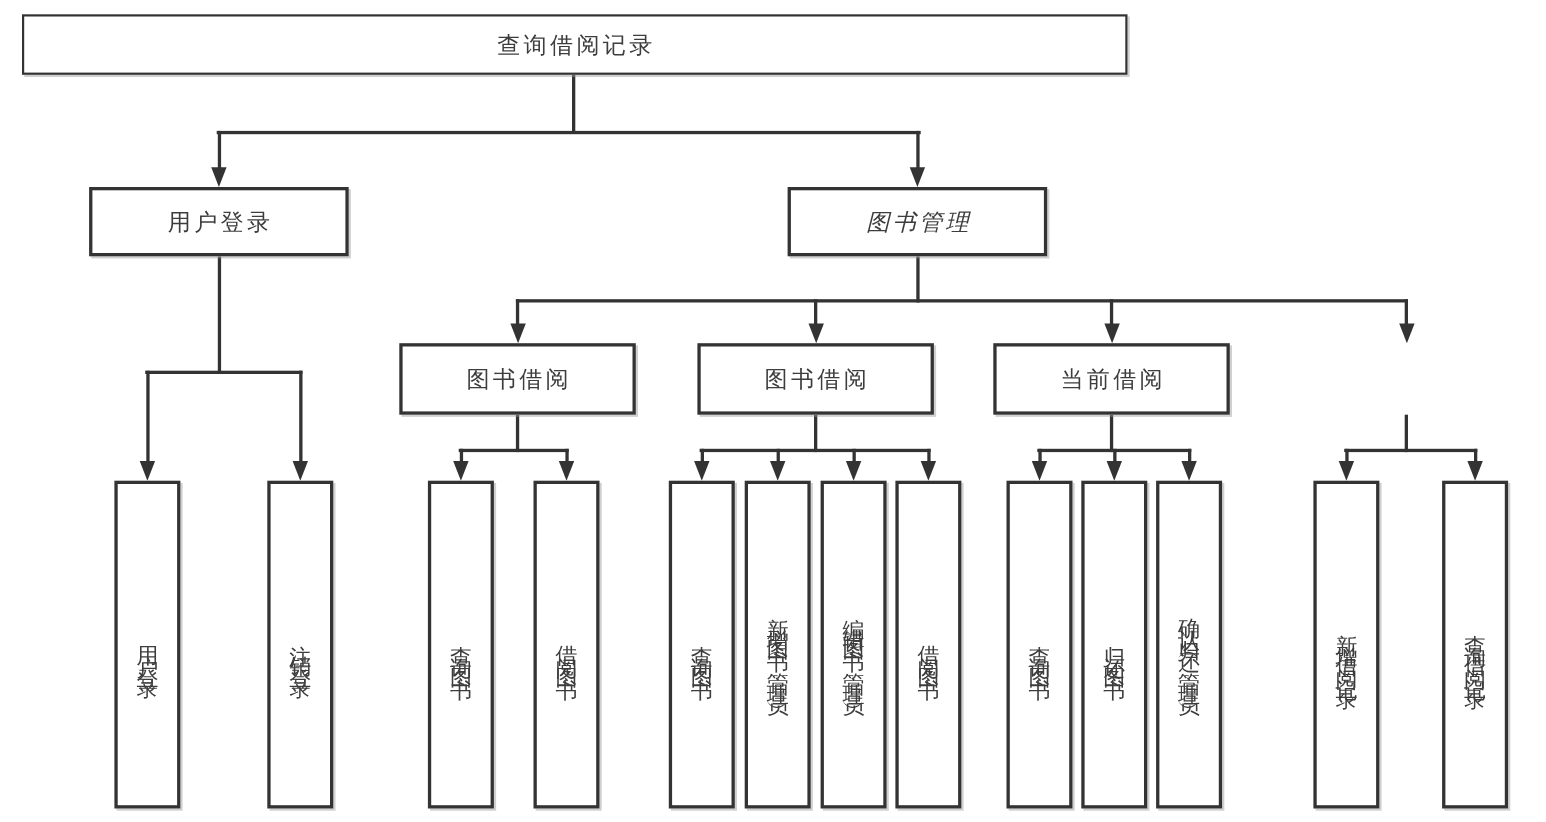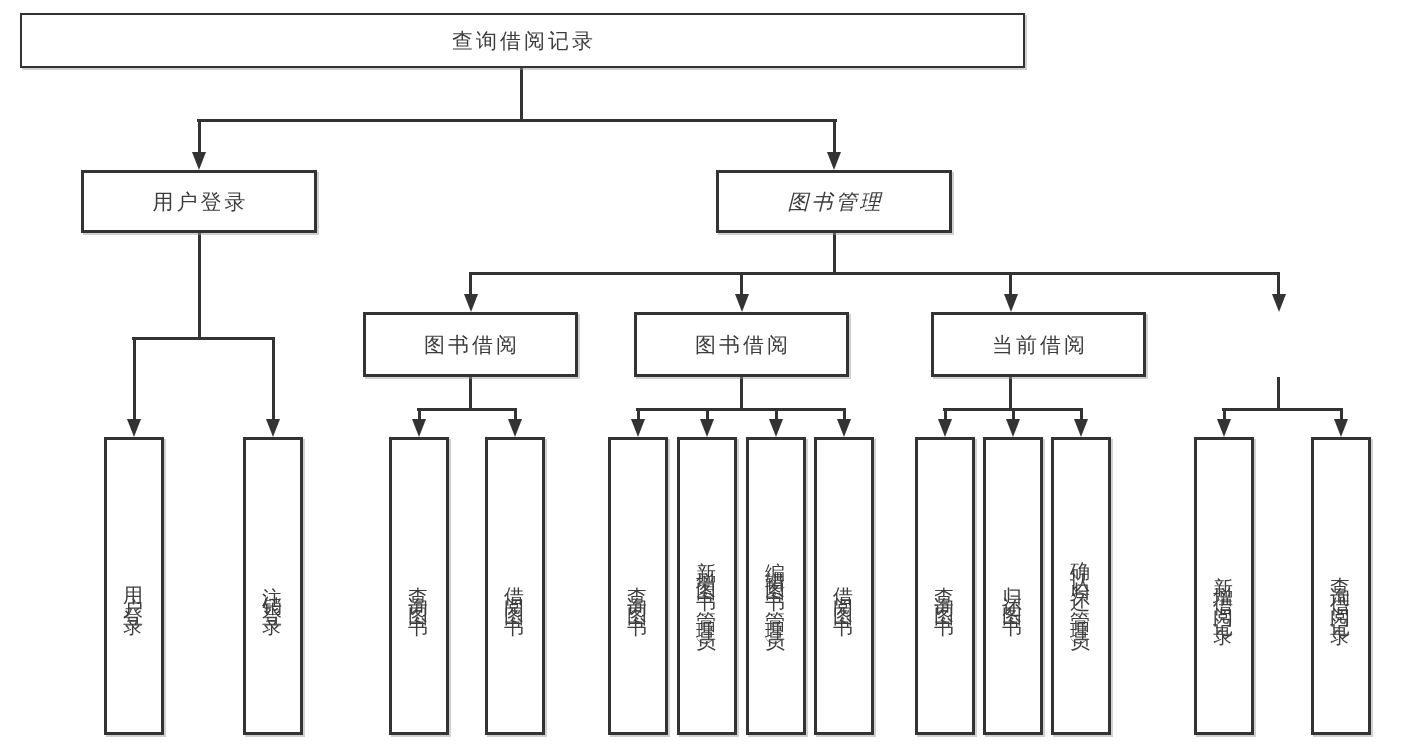--- a/index.html
+++ b/index.html
@@ -104,21 +104,21 @@
   <div class="arrow" style="left:1004px; top:294px;"></div>
   <div class="line" style="left:1277px; top:272px; width:3px; height:26px;"></div>
   <div class="arrow" style="left:1272px; top:294px;"></div>
 
   <div class="box" style="left:363px; top:312px; width:215px; height:65px;">
     <span class="hlabel">图书借阅</span>
   </div>
   <div class="box" style="left:634px; top:312px; width:215px; height:65px;">
     <span class="hlabel">图书借阅</span>
   </div>
-  <div class="box" style="left:903px; top:312px; width:215px; height:65px;margin-left:28px;">
+  <div class="box" style="left:903px; top:312px; width:215px; height:65px;">
     <span class="hlabel">当前借阅</span>
   </div>
 
   <div class="line" style="left:469px; top:377px; width:3px; height:34px;"></div>
   <div class="line" style="left:417px; top:408px; width:100px; height:3px;"></div>
   <div class="line" style="left:418px; top:408px; width:3px; height:16px;"></div>
   <div class="arrow" style="left:412px; top:419px;"></div>
   <div class="line" style="left:514px; top:408px; width:3px; height:16px;"></div>
   <div class="arrow" style="left:508px; top:419px;"></div>
 

